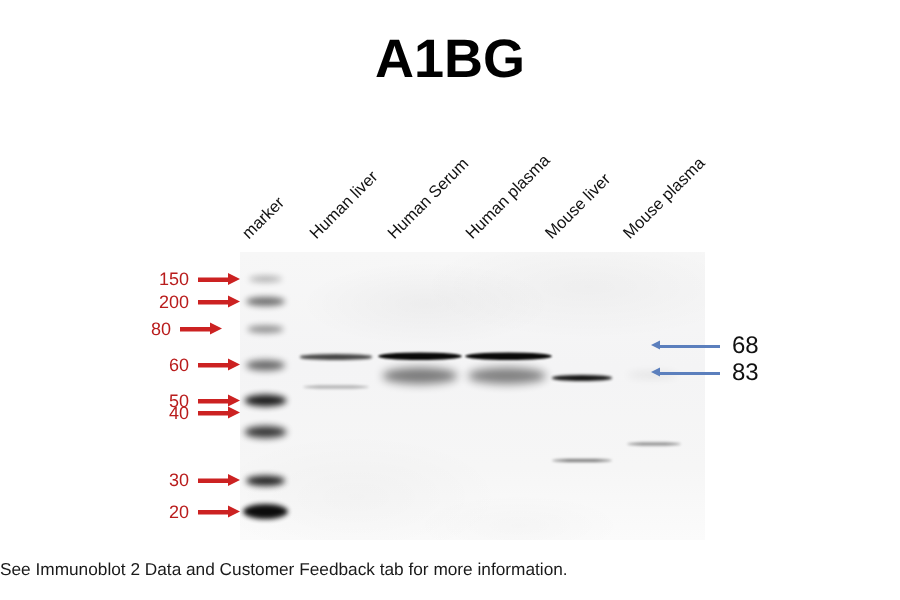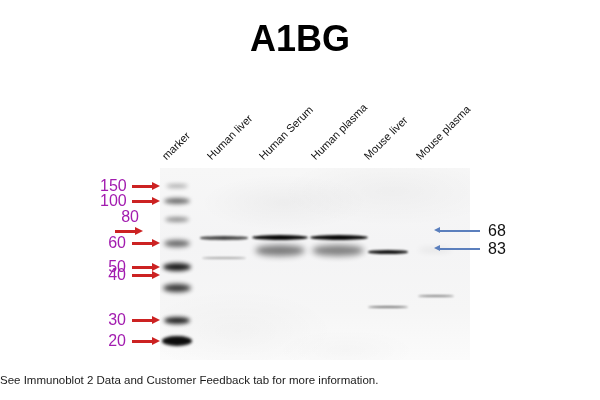--- a/index.html
+++ b/index.html
@@ -76,22 +76,22 @@
 
   
   .mw-row {
     position: absolute;
     height: 14px;
     display: flex;
     align-items: center;
     justify-content: flex-end;
   }
   .mw-text {
-    font-size: 16px;
-    color: #a21caf;
+    font-size: 12px;
+    color: #b91c1c;
     width: 26px;
     text-align: right;
     font-family: "Liberation Sans", sans-serif;
   }
   .mw-arrow {
     position: relative;
     width: 28px;
     height: 10px;
     margin-left: 6px;
   }
@@ -201,27 +201,27 @@
     </div>
   <div id="mw-group">
       <div class="mw-row" style="left: 92px; top: 179px; width: 68px;">
         <span class="mw-text">150</span>
         <span class="mw-arrow">
           <span class="shaft"></span>
           <span class="head"></span>
         </span>
       </div>
       <div class="mw-row" style="left: 92px; top: 194px; width: 68px;">
-        <span class="mw-text">100</span>
-        <span class="mw-arrow">
-          <span class="shaft"></span>
-          <span class="head"></span>
-        </span>
-      </div>
-      <div class="mw-row" style="left: 92px; top: 212px; width: 68px; flex-direction: column;">
+        <span class="mw-text">200</span>
+        <span class="mw-arrow">
+          <span class="shaft"></span>
+          <span class="head"></span>
+        </span>
+      </div>
+      <div class="mw-row" style="left: 80px; top: 212px; width: 68px;">
         <span class="mw-text">80</span>
         <span class="mw-arrow">
           <span class="shaft"></span>
           <span class="head"></span>
         </span>
       </div>
       <div class="mw-row" style="left: 92px; top: 236px; width: 68px;">
         <span class="mw-text">60</span>
         <span class="mw-arrow">
           <span class="shaft"></span>

